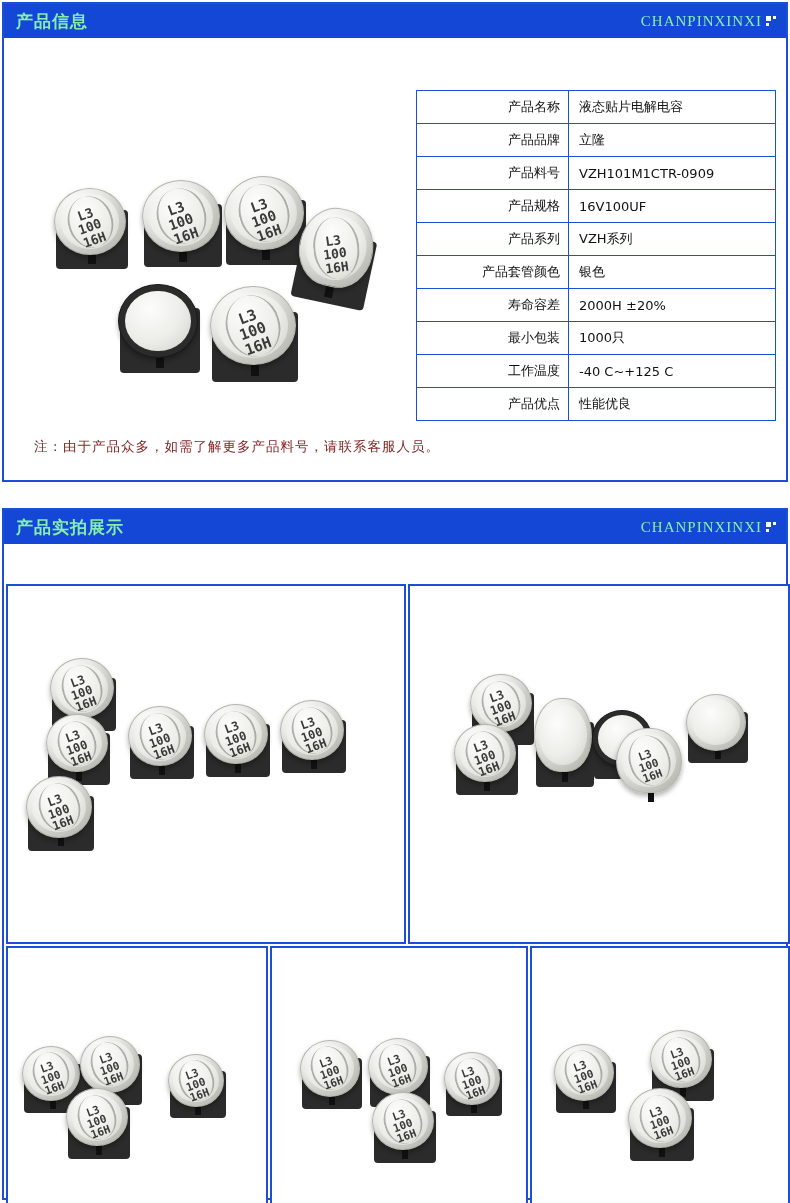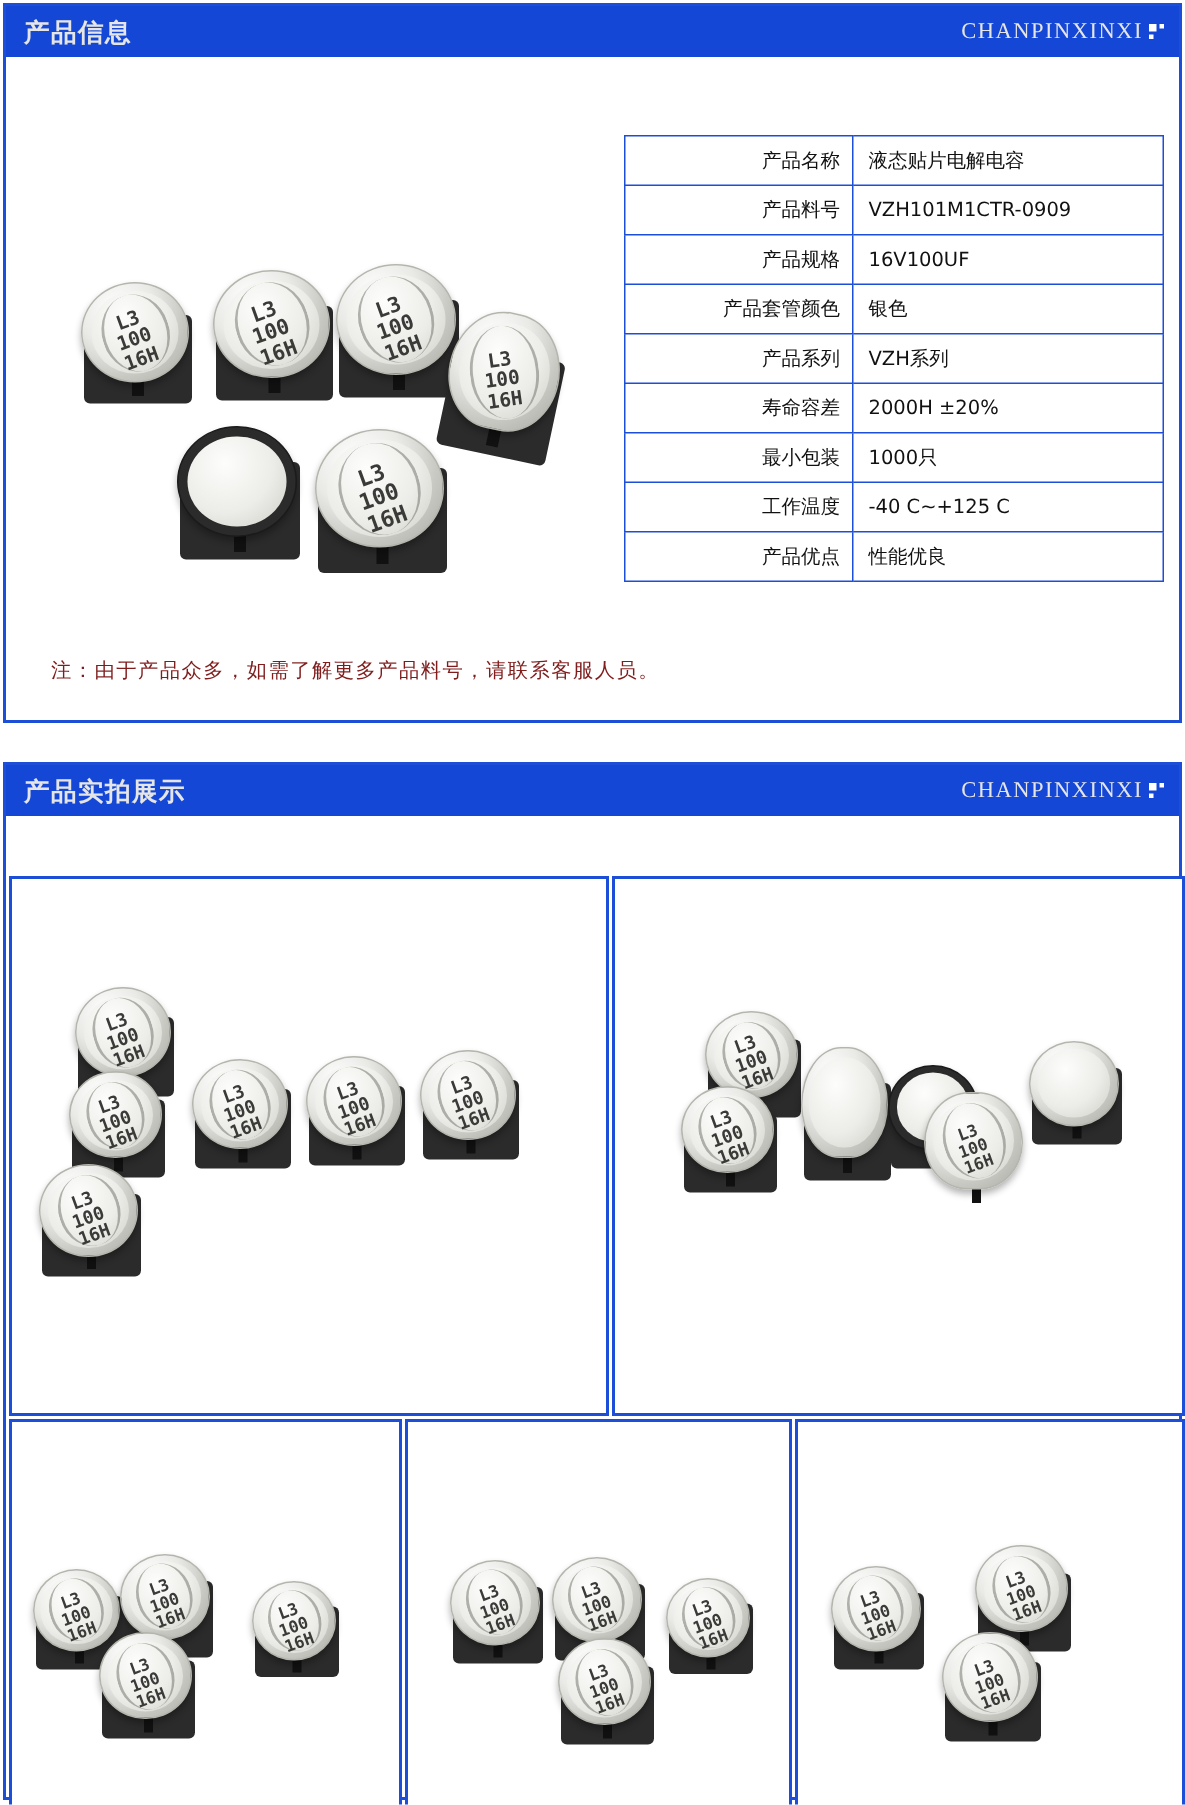--- a/index.html
+++ b/index.html
@@ -25,21 +25,21 @@
   #section-product-info {
     position: absolute;
     left: 2px;
     top: 2px;
     width: 786px;
     height: 480px;
   }
   .section-header {
     height: 34px;
     background: #1447d6;
-    color: #e5e5e5;
+    color: #86efac;
     display: flex;
     align-items: center;
     justify-content: space-between;
     padding: 0 10px 0 12px;
   }
   .section-header .title {
     font-size: 17px;
     font-weight: bold;
     letter-spacing: 1px;
   }
@@ -310,34 +310,38 @@
       </div>
     </div>
 
     <table class="spec-table">
       <tbody>
         <tr>
           <td class="k">产品名称</td>
           <td class="v">液态贴片电解电容</td>
         </tr>
         <tr>
+          <td class="k">产品品牌</td>
+          <td class="v">立隆</td>
+        </tr>
+        <tr>
           <td class="k">产品料号</td>
           <td class="v">VZH101M1CTR-0909</td>
         </tr>
         <tr>
           <td class="k">产品规格</td>
           <td class="v">16V100UF</td>
         </tr>
         <tr>
+          <td class="k">产品系列</td>
+          <td class="v">VZH系列</td>
+        </tr>
+        <tr>
           <td class="k">产品套管颜色</td>
           <td class="v">银色</td>
-        </tr>
-        <tr>
-          <td class="k">产品系列</td>
-          <td class="v">VZH系列</td>
         </tr>
         <tr>
           <td class="k">寿命容差</td>
           <td class="v">2000H ±20%</td>
         </tr>
         <tr>
           <td class="k">最小包装</td>
           <td class="v">1000只</td>
         </tr>
         <tr>

